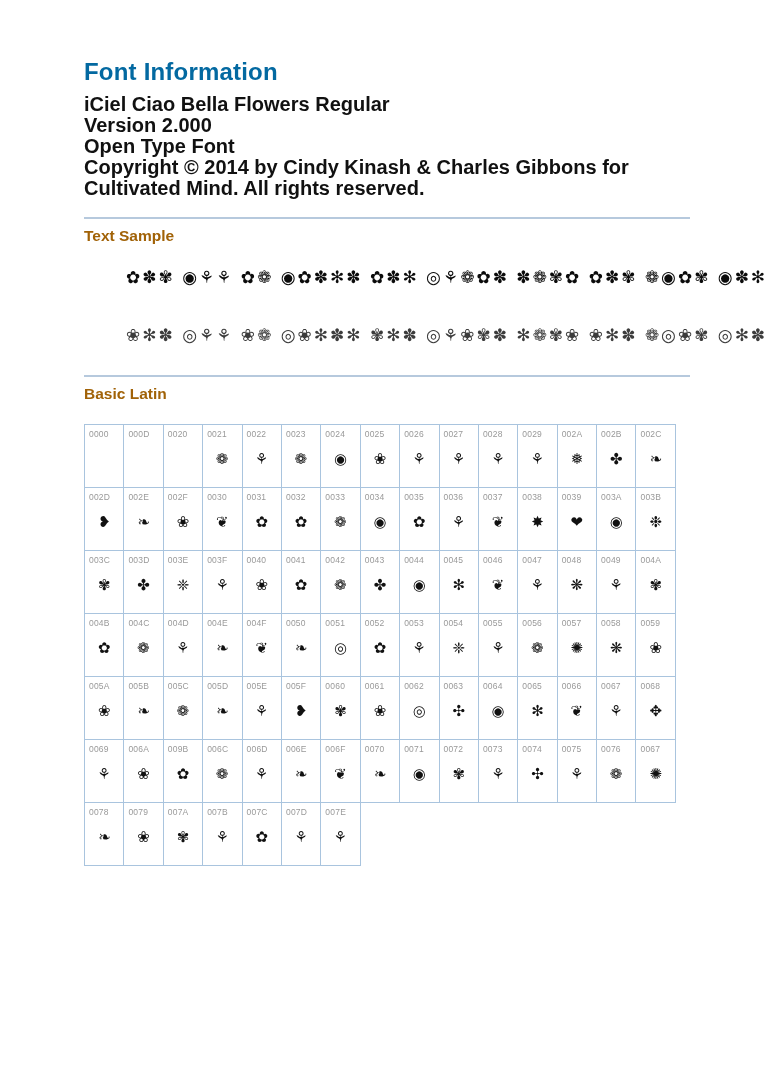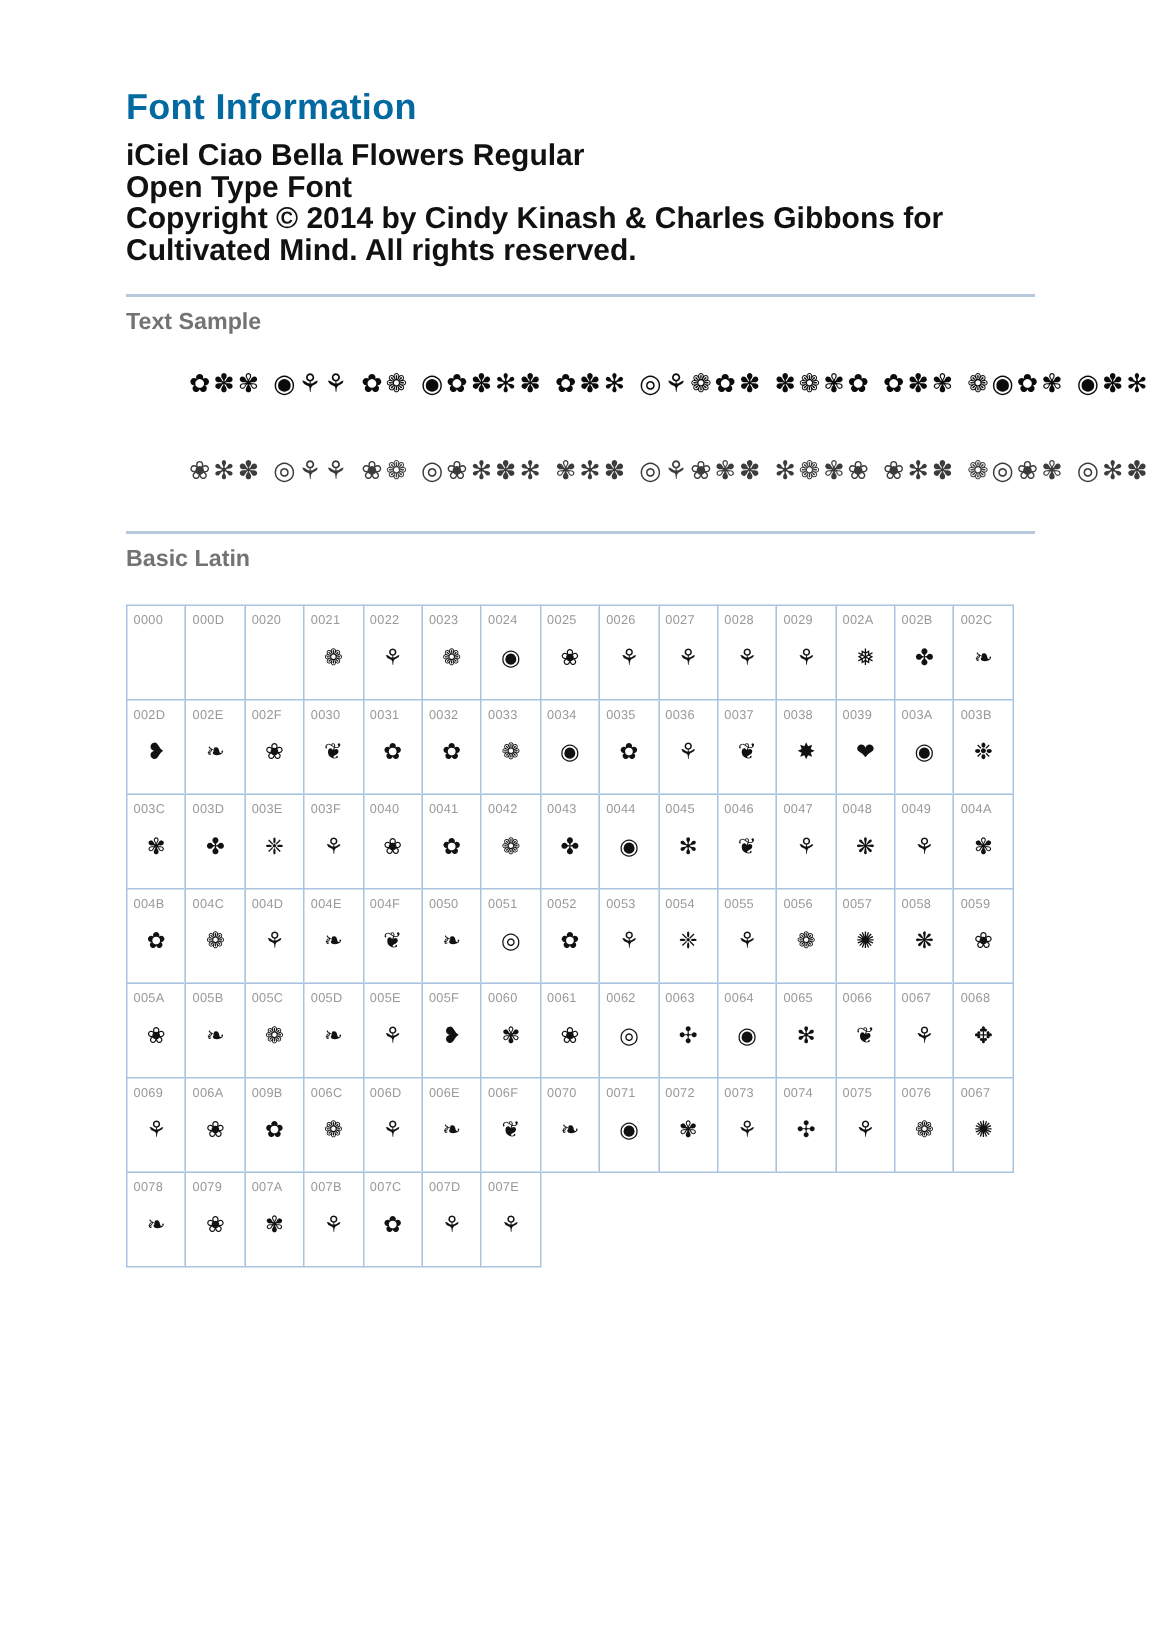--- a/index.html
+++ b/index.html
@@ -30,21 +30,21 @@
     font-weight: bold;
     line-height: 21px;
     color: #111111;
   }
   .divider {
     border: none;
     border-top: 2px solid #b6c9dd;
     margin: 18px 0 0 0;
   }
   .section-heading {
-    color: #737373;
+    color: #a16207;
     font-size: 15.5px;
     font-weight: bold;
     margin-top: 8px;
   }
   .sample-block {
     padding-left: 42px;
   }
   .sample-line {
     font-family: "DejaVu Sans", sans-serif;
     font-size: 17px;
@@ -96,20 +96,21 @@
 </style>
 </head>
 <body>
 
 <div class="page">
 
   <h1 class="page-title">Font Information</h1>
 
   <div class="meta">
     <p>iCiel Ciao Bella Flowers Regular</p>
+    <p>Version 2.000</p>
     <p>Open Type Font</p>
     <p>Copyright © 2014 by Cindy Kinash &amp; Charles Gibbons for Cultivated Mind. All rights reserved.</p>
   </div>
 
   <hr class="divider">
 
   <h2 class="section-heading">Text Sample</h2>
 
   <div class="sample-block">
     <div class="sample-line solid">✿✽✾ ◉⚘⚘ ✿❁ ◉✿✽✻✽ ✿✽✻ ◎⚘❁✿✽ ✽❁✾✿ ✿✽✾ ❁◉✿✾ ◉✽✻</div>

